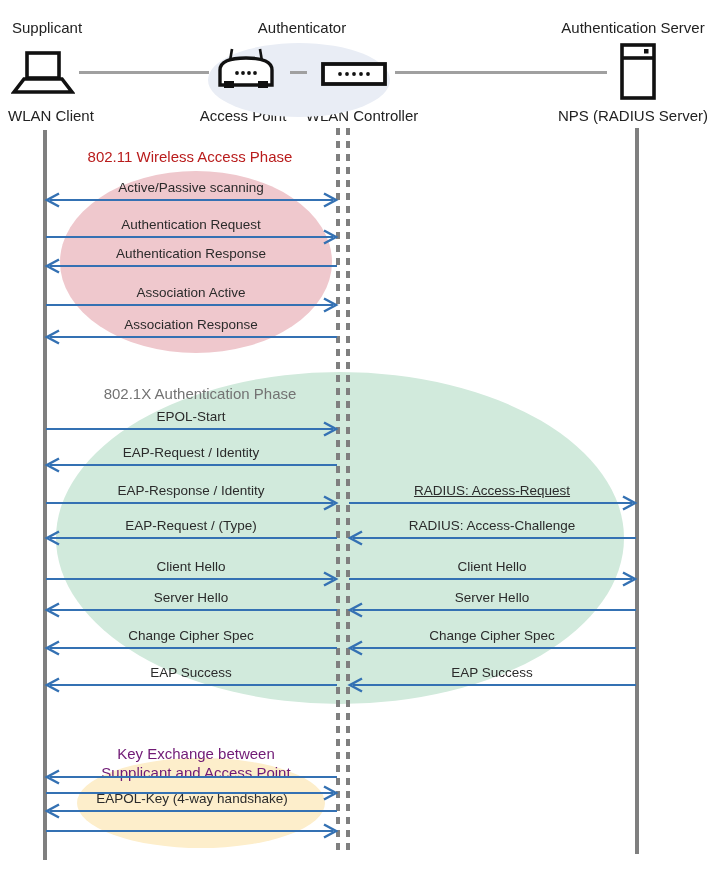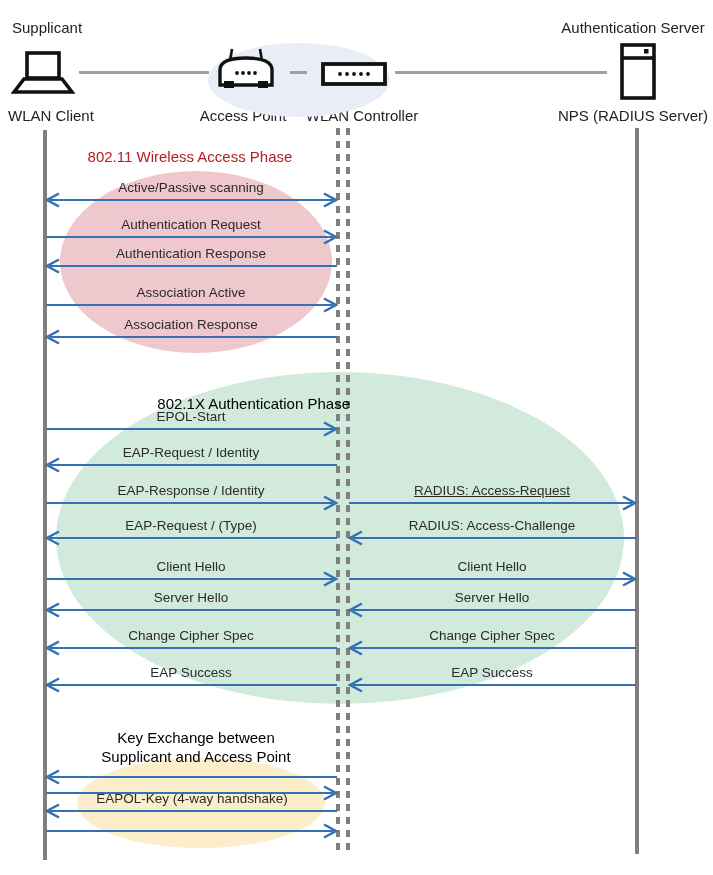--- a/index.html
+++ b/index.html
@@ -34,20 +34,21 @@
     color:var(--text);z-index:5;white-space:nowrap;
   }
   #messages-layer svg{position:absolute;z-index:4;overflow:visible;}
 </style>
 </head>
 <body>
 
 <div id="stage">
 
   <div class="role-label" style="left:12px;top:19px;">Supplicant</div>
+  <div class="role-label centered" style="left:202px;top:19px;width:200px;">Authenticator</div>
   <div class="role-label centered" style="left:533px;top:19px;width:200px;">Authentication Server</div>
 
   <div class="ellipse" id="header-ellipse" style="left: 208px; top: 43px; width: 182px; height: 74px; background: rgb(233, 237, 245);"></div>
 
   <div class="connector" style="left:79px;width:130px;"></div>
   <div class="connector" style="left:290px;width:17px;"></div>
   <div class="connector" style="left:395px;width:212px;"></div>
 
   <svg class="icon" style="left:11px;top:51px;" width="64" height="46" viewBox="0 0 64 46">
     <rect x="16" y="2" width="32" height="25" fill="#fff" stroke="#111" stroke-width="3.6"></rect>
@@ -89,22 +90,22 @@
   <div class="ellipse" style="left: 60px; top: 171px; width: 272px; height: 182px; background: rgb(239, 200, 205);"></div>
   <div class="ellipse" style="left: 56px; top: 372px; width: 568px; height: 332px; background: rgb(209, 234, 220);"></div>
   <div class="ellipse" style="left: 77px; top: 758px; width: 248px; height: 90px; background: rgb(253, 238, 203);"></div>
 
   <div class="lifeline" style="left:43px;top:130px;height:730px;"></div>
   <div class="lifeline-dashed" style="left:336px;top:128px;height:726px;"></div>
   <div class="lifeline-dashed" style="left:346px;top:128px;height:726px;"></div>
   <div class="lifeline" style="left:635px;top:128px;height:726px;"></div>
 
   <div class="phase-title" style="left: 40px; top: 147px; width: 300px; color: #b91c1c;">802.11 Wireless Access Phase</div>
-  <div class="phase-title" style="left: 50px; top: 394px; width: 300px; color: #000000; text-align: right;">802.1X Authentication Phase</div>
-  <div class="phase-title" style="left: 46px; top: 728px; width: 300px; color: #000000;">Key Exchange between
+  <div class="phase-title" style="left: 50px; top: 384px; width: 300px; color: #737373;">802.1X Authentication Phase</div>
+  <div class="phase-title" style="left: 46px; top: 744px; width: 300px; color: #701a75;">Key Exchange between
 Supplicant and Access Point</div>
 
   <div id="messages-layer">
       <svg width="291" height="18" style="left: 46px; top: 191px;">
         <line x1="4" x2="287" y1="9" y2="9" stroke="#3471b3" stroke-width="2.2"></line>
         <polyline points="278,2.5 290,9 278,15.5" fill="none" stroke="#3471b3" stroke-width="2.5"></polyline>
         <polyline points="13,2.5 1,9 13,15.5" fill="none" stroke="#3471b3" stroke-width="2.5"></polyline>
       </svg>
       <div class="msg-label" style="left: 41px; top: 180px;">Active/Passive scanning</div>
       <svg width="291" height="18" style="left: 46px; top: 228px;">

